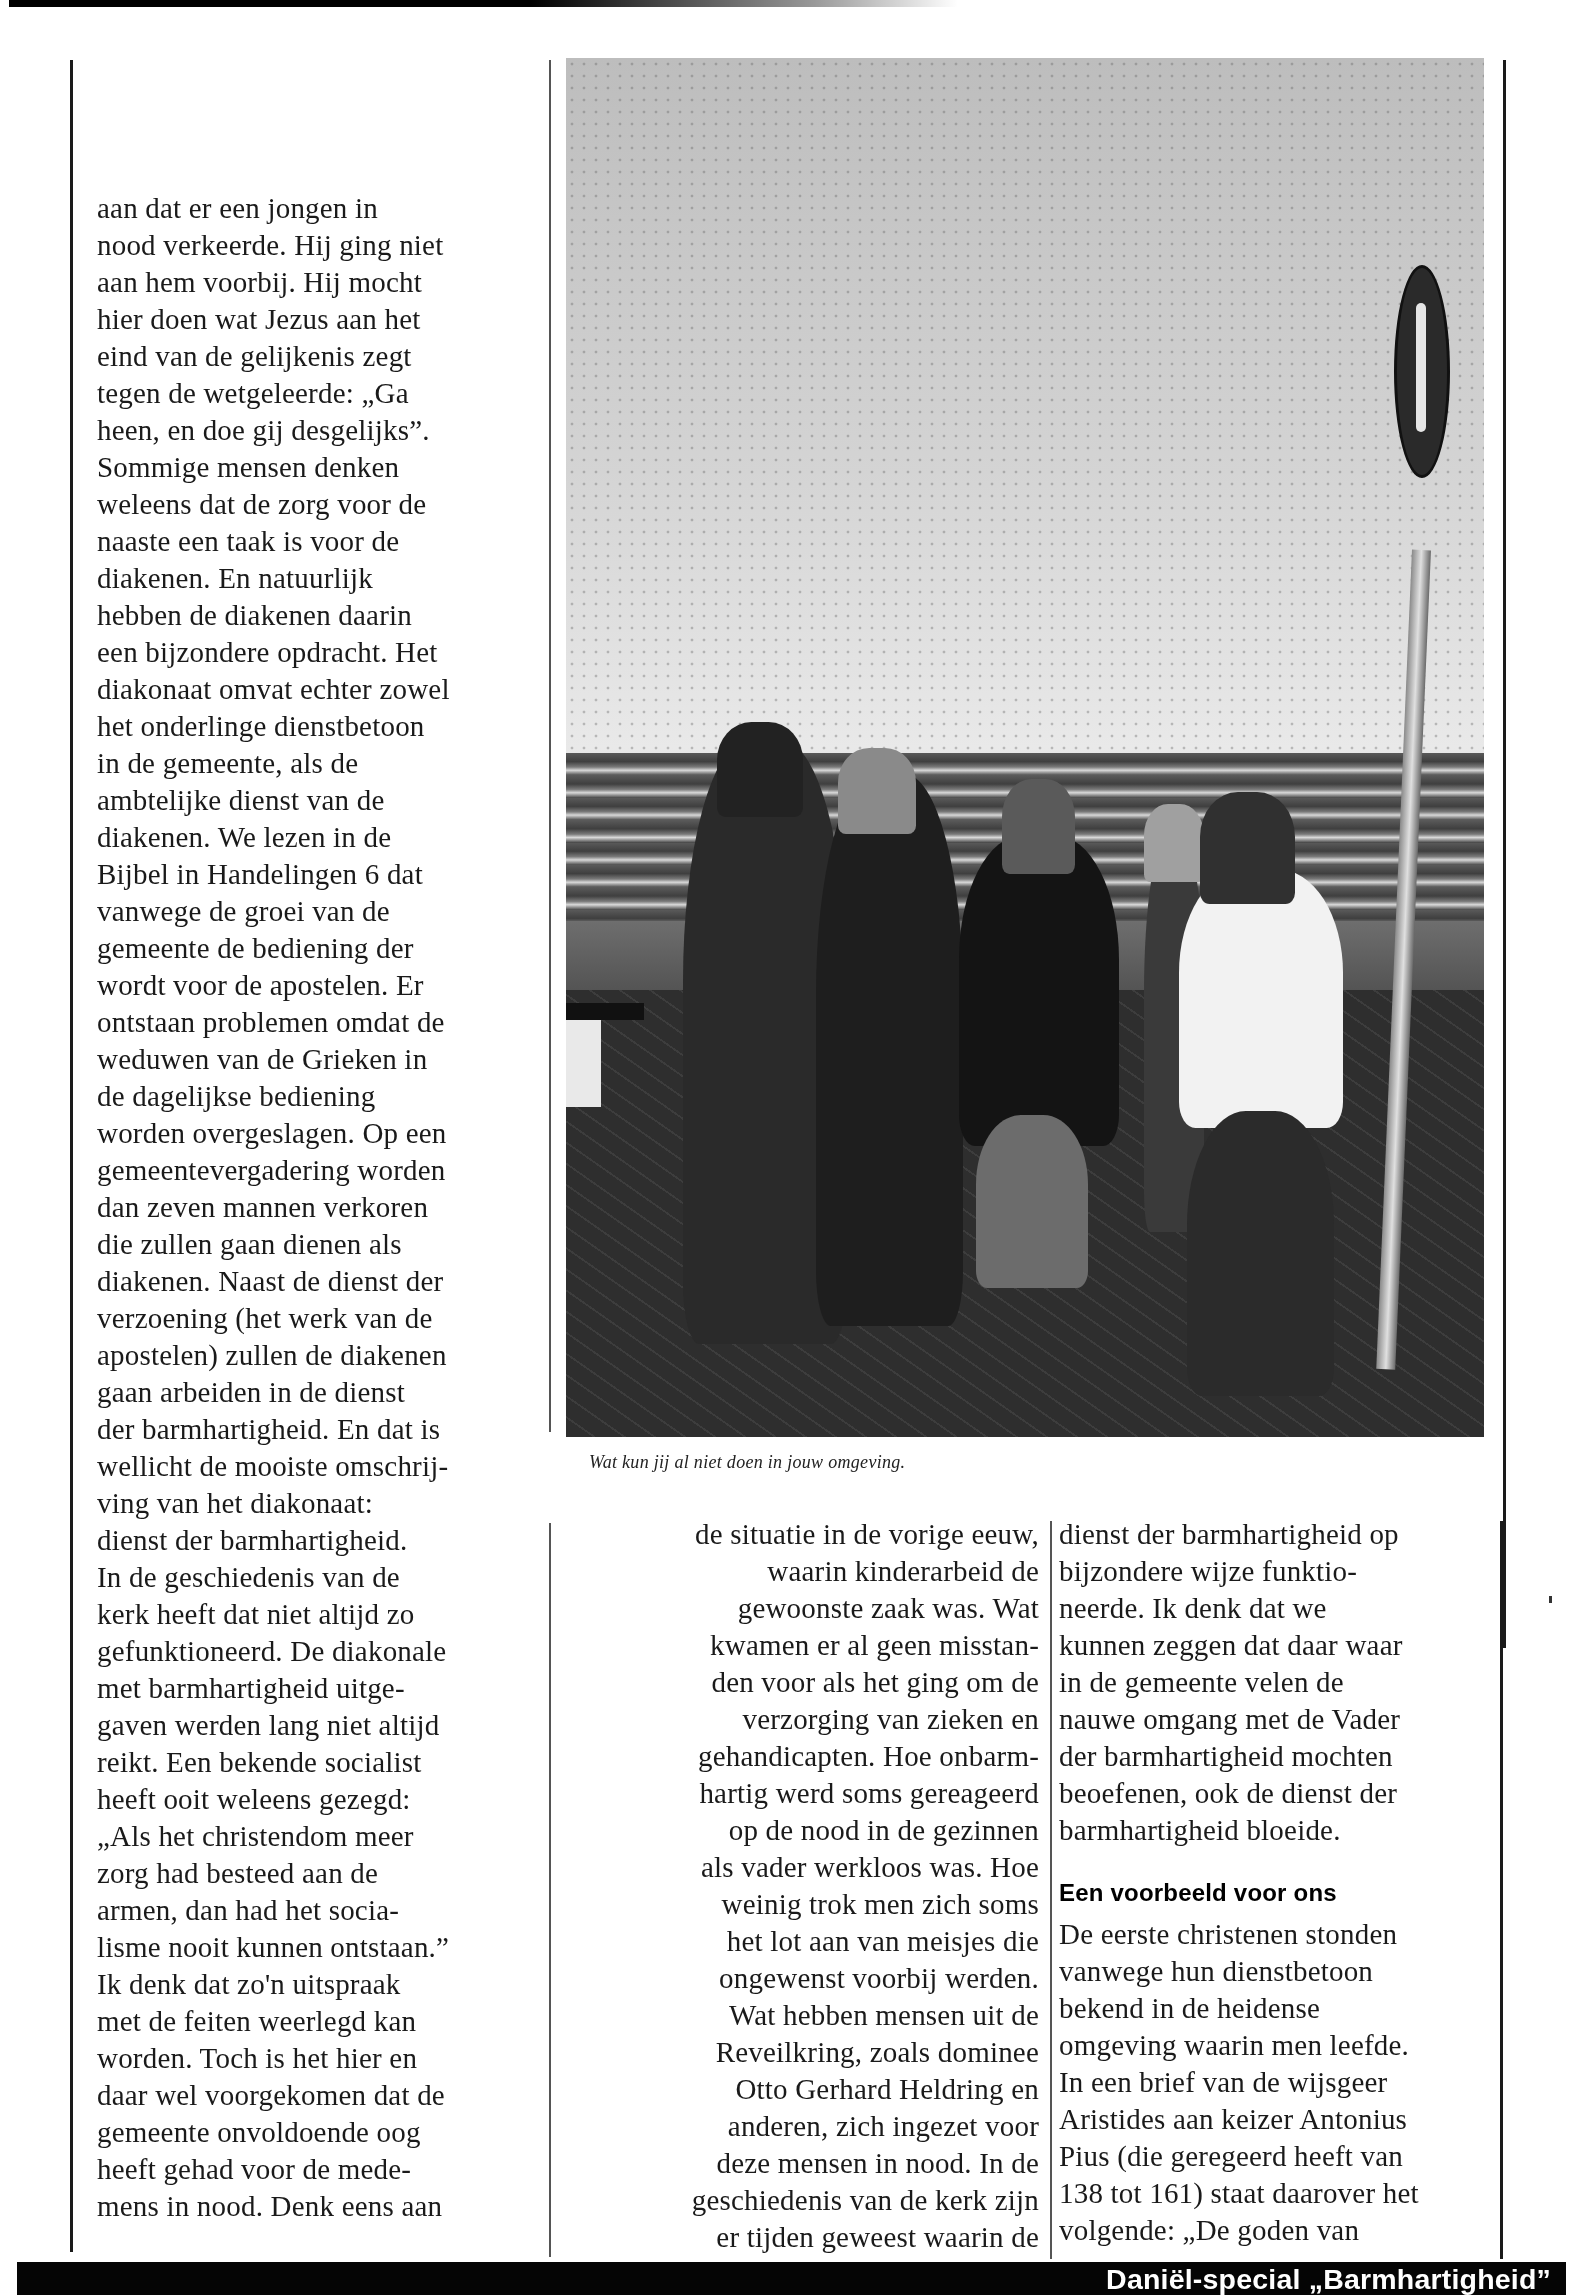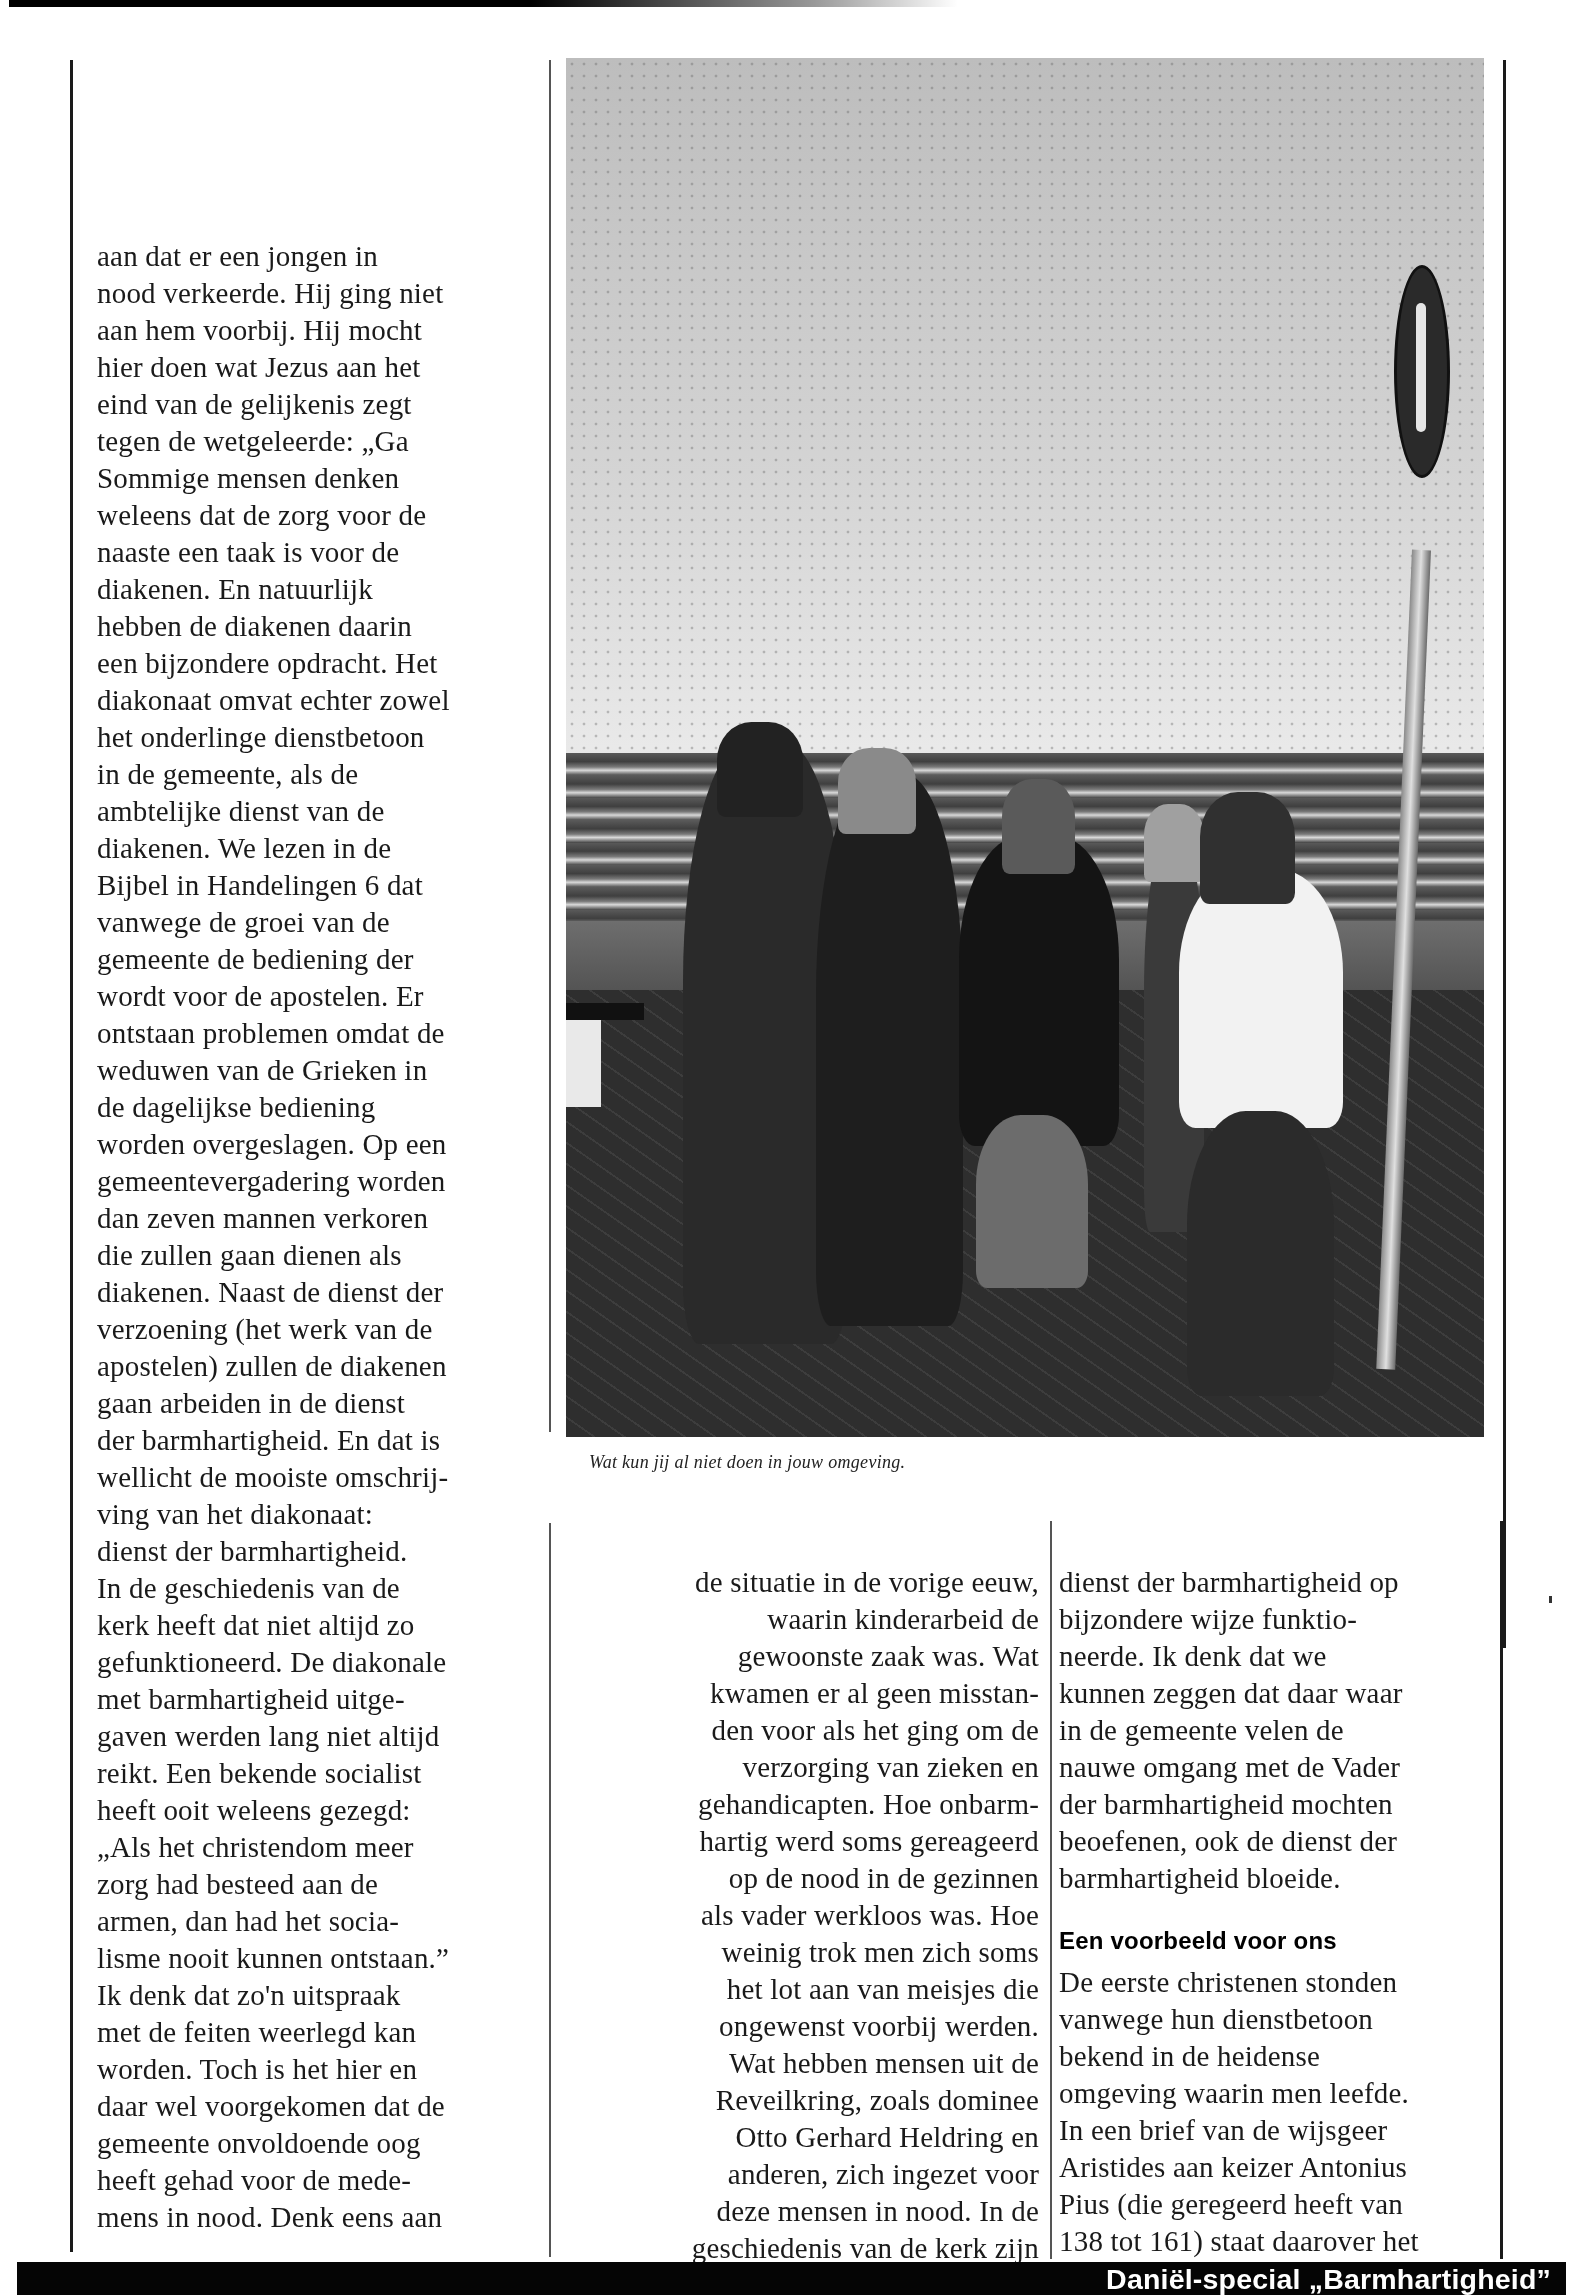--- a/index.html
+++ b/index.html
@@ -8,21 +8,21 @@
   .top-bar { position:absolute; left:8.6px; top:0; height:7px; width:949px; background:linear-gradient(90deg,#000 0%,#000 55%,rgba(0,0,0,0.4) 85%,rgba(0,0,0,0) 100%); }
 
   .rule { position:absolute; background:#1a1a1a; }
   .rule-left { left:70px; top:60px; width:2.6px; height:2192px; }
   .rule-mid { left:549px; top:60px; width:1.7px; height:1372px; background:#555; }
   .rule-mid2 { left:549px; top:1523px; width:1.7px; height:734px; background:#555; }
   .rule-right { left:1050px; top:1521px; width:1.7px; height:738px; background:#555; }
   .rule-far { left:1503px; top:60px; width:2.6px; height:1588px; }
   .rule-far2 { left:1500px; top:1521px; width:2.6px; height:738px; }
 
-  .col { position:absolute; font-size:29px; line-height:37px; letter-spacing:0.2px;margin-top:48px; }
+  .col { position:absolute; font-size:29px; line-height:37px; letter-spacing:0.2px; }
   .col .line { display:block; white-space:nowrap; }
   .col-1 { left:97px; top:190px; width:440px; }
   .col-2 { left:573px; top:1516px; width:466px;text-align:right; }
   .col-3 { left:1051px; top:1516px; width:440px; padding-left:8px; }
 
   .subhead { font-family:"Liberation Sans","DejaVu Sans",sans-serif; font-weight:bold; font-size:24px; line-height:36px; display:block; margin:26px 0 5.2px 0; color:#000; }
 
   .photo { position:absolute; left:566px; top:58px; width:918px; height:1379px; overflow:hidden;
     background:linear-gradient(180deg,#bdbdbd 0%,#d4d4d4 30%,#e9e9e9 50%,#d2d2d2 65%,#bcbcbc 72%); }
   .photo .dots { position:absolute; inset:0; background-image:radial-gradient(circle,rgba(90,90,90,0.35) 1.2px,transparent 1.7px); background-size:12px 12px; }
@@ -69,20 +69,21 @@
 <div class="rule rule-far"></div>
 <div class="rule rule-far2"></div>
 
 <div class="col col-1" id="col1">
     <span class="line">aan dat er een jongen in</span>
     <span class="line">nood verkeerde. Hij ging niet</span>
     <span class="line">aan hem voorbij. Hij mocht</span>
     <span class="line">hier doen wat Jezus aan het</span>
     <span class="line">eind van de gelijkenis zegt</span>
     <span class="line">tegen de wetgeleerde: „Ga</span>
+    <span class="line">heen, en doe gij desgelijks”.</span>
     <span class="line">Sommige mensen denken</span>
     <span class="line">weleens dat de zorg voor de</span>
     <span class="line">naaste een taak is voor de</span>
     <span class="line">diakenen. En natuurlijk</span>
     <span class="line">hebben de diakenen daarin</span>
     <span class="line">een bijzondere opdracht. Het</span>
     <span class="line">diakonaat omvat echter zowel</span>
     <span class="line">het onderlinge dienstbetoon</span>
     <span class="line">in de gemeente, als de</span>
     <span class="line">ambtelijke dienst van de</span>

